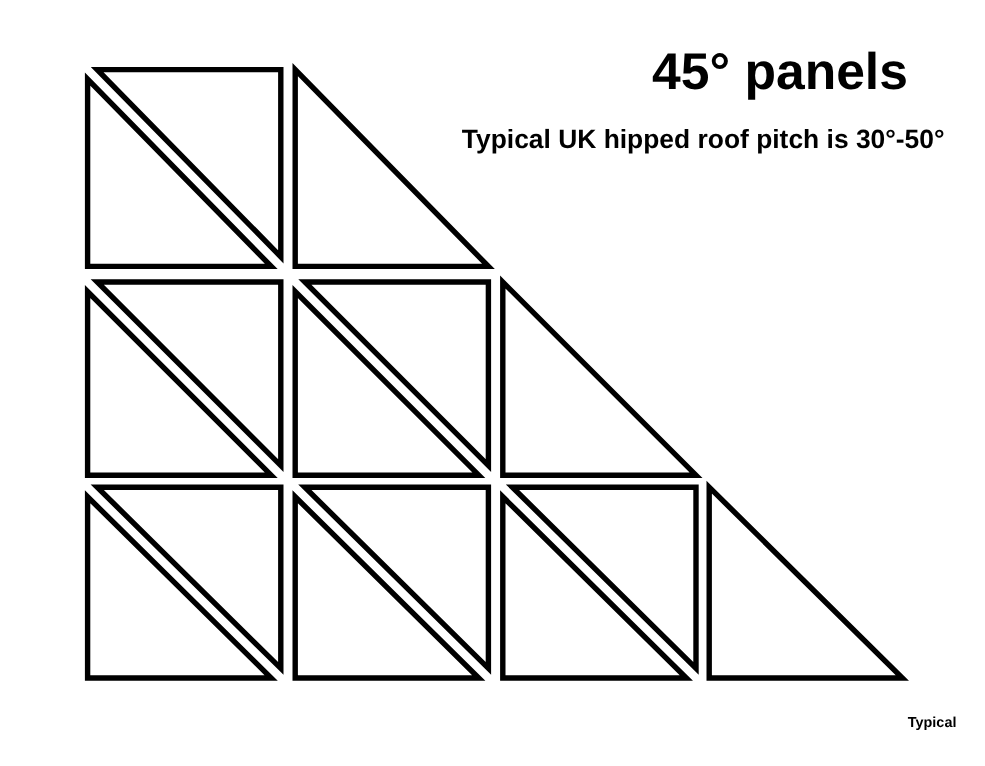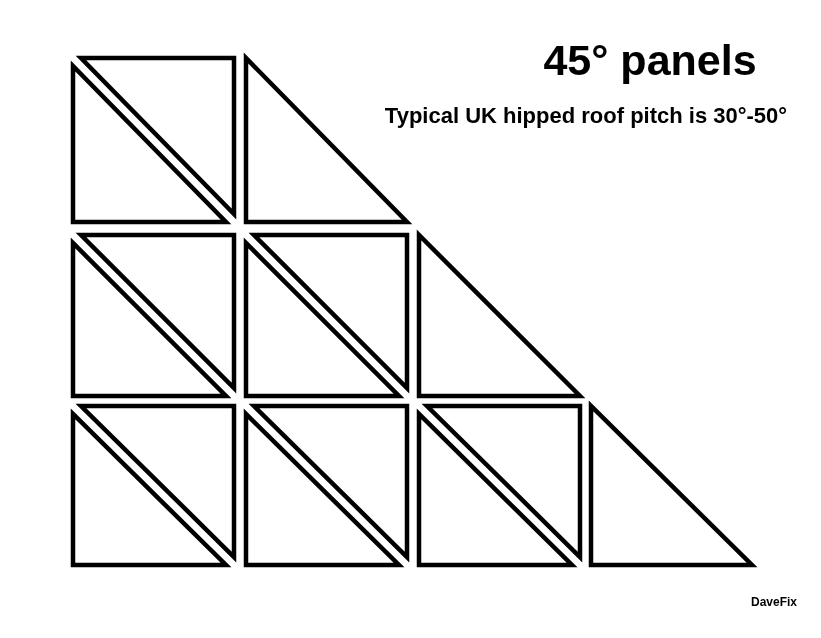--- a/index.html
+++ b/index.html
@@ -69,14 +69,14 @@
       <polygon points="81,406 234,406 234,557" fill="none" stroke="#000000" stroke-width="4.5" stroke-linejoin="miter" stroke-miterlimit="4"></polygon>
       <polygon points="73,414 73,565 226,565" fill="none" stroke="#000000" stroke-width="4.5" stroke-linejoin="miter" stroke-miterlimit="4"></polygon>
       <polygon points="254,406 407,406 407,557" fill="none" stroke="#000000" stroke-width="4.5" stroke-linejoin="miter" stroke-miterlimit="4"></polygon>
       <polygon points="246,414 246,565 399,565" fill="none" stroke="#000000" stroke-width="4.5" stroke-linejoin="miter" stroke-miterlimit="4"></polygon>
       <polygon points="427,406 580,406 580,557" fill="none" stroke="#000000" stroke-width="4.5" stroke-linejoin="miter" stroke-miterlimit="4"></polygon>
       <polygon points="419,414 419,565 572,565" fill="none" stroke="#000000" stroke-width="4.5" stroke-linejoin="miter" stroke-miterlimit="4"></polygon>
       <polygon points="591,406 591,565 752,565" fill="none" stroke="#000000" stroke-width="4.5" stroke-linejoin="miter" stroke-miterlimit="4"></polygon>
     </svg>
   <div class="title">45° panels</div>
   <div class="subtitle">Typical UK hipped roof pitch is 30°-50°</div>
-  <div class="credit">DaveFix</div>
+  <div class="credit">Typical</div>
 </div>
 
 </body></html>

